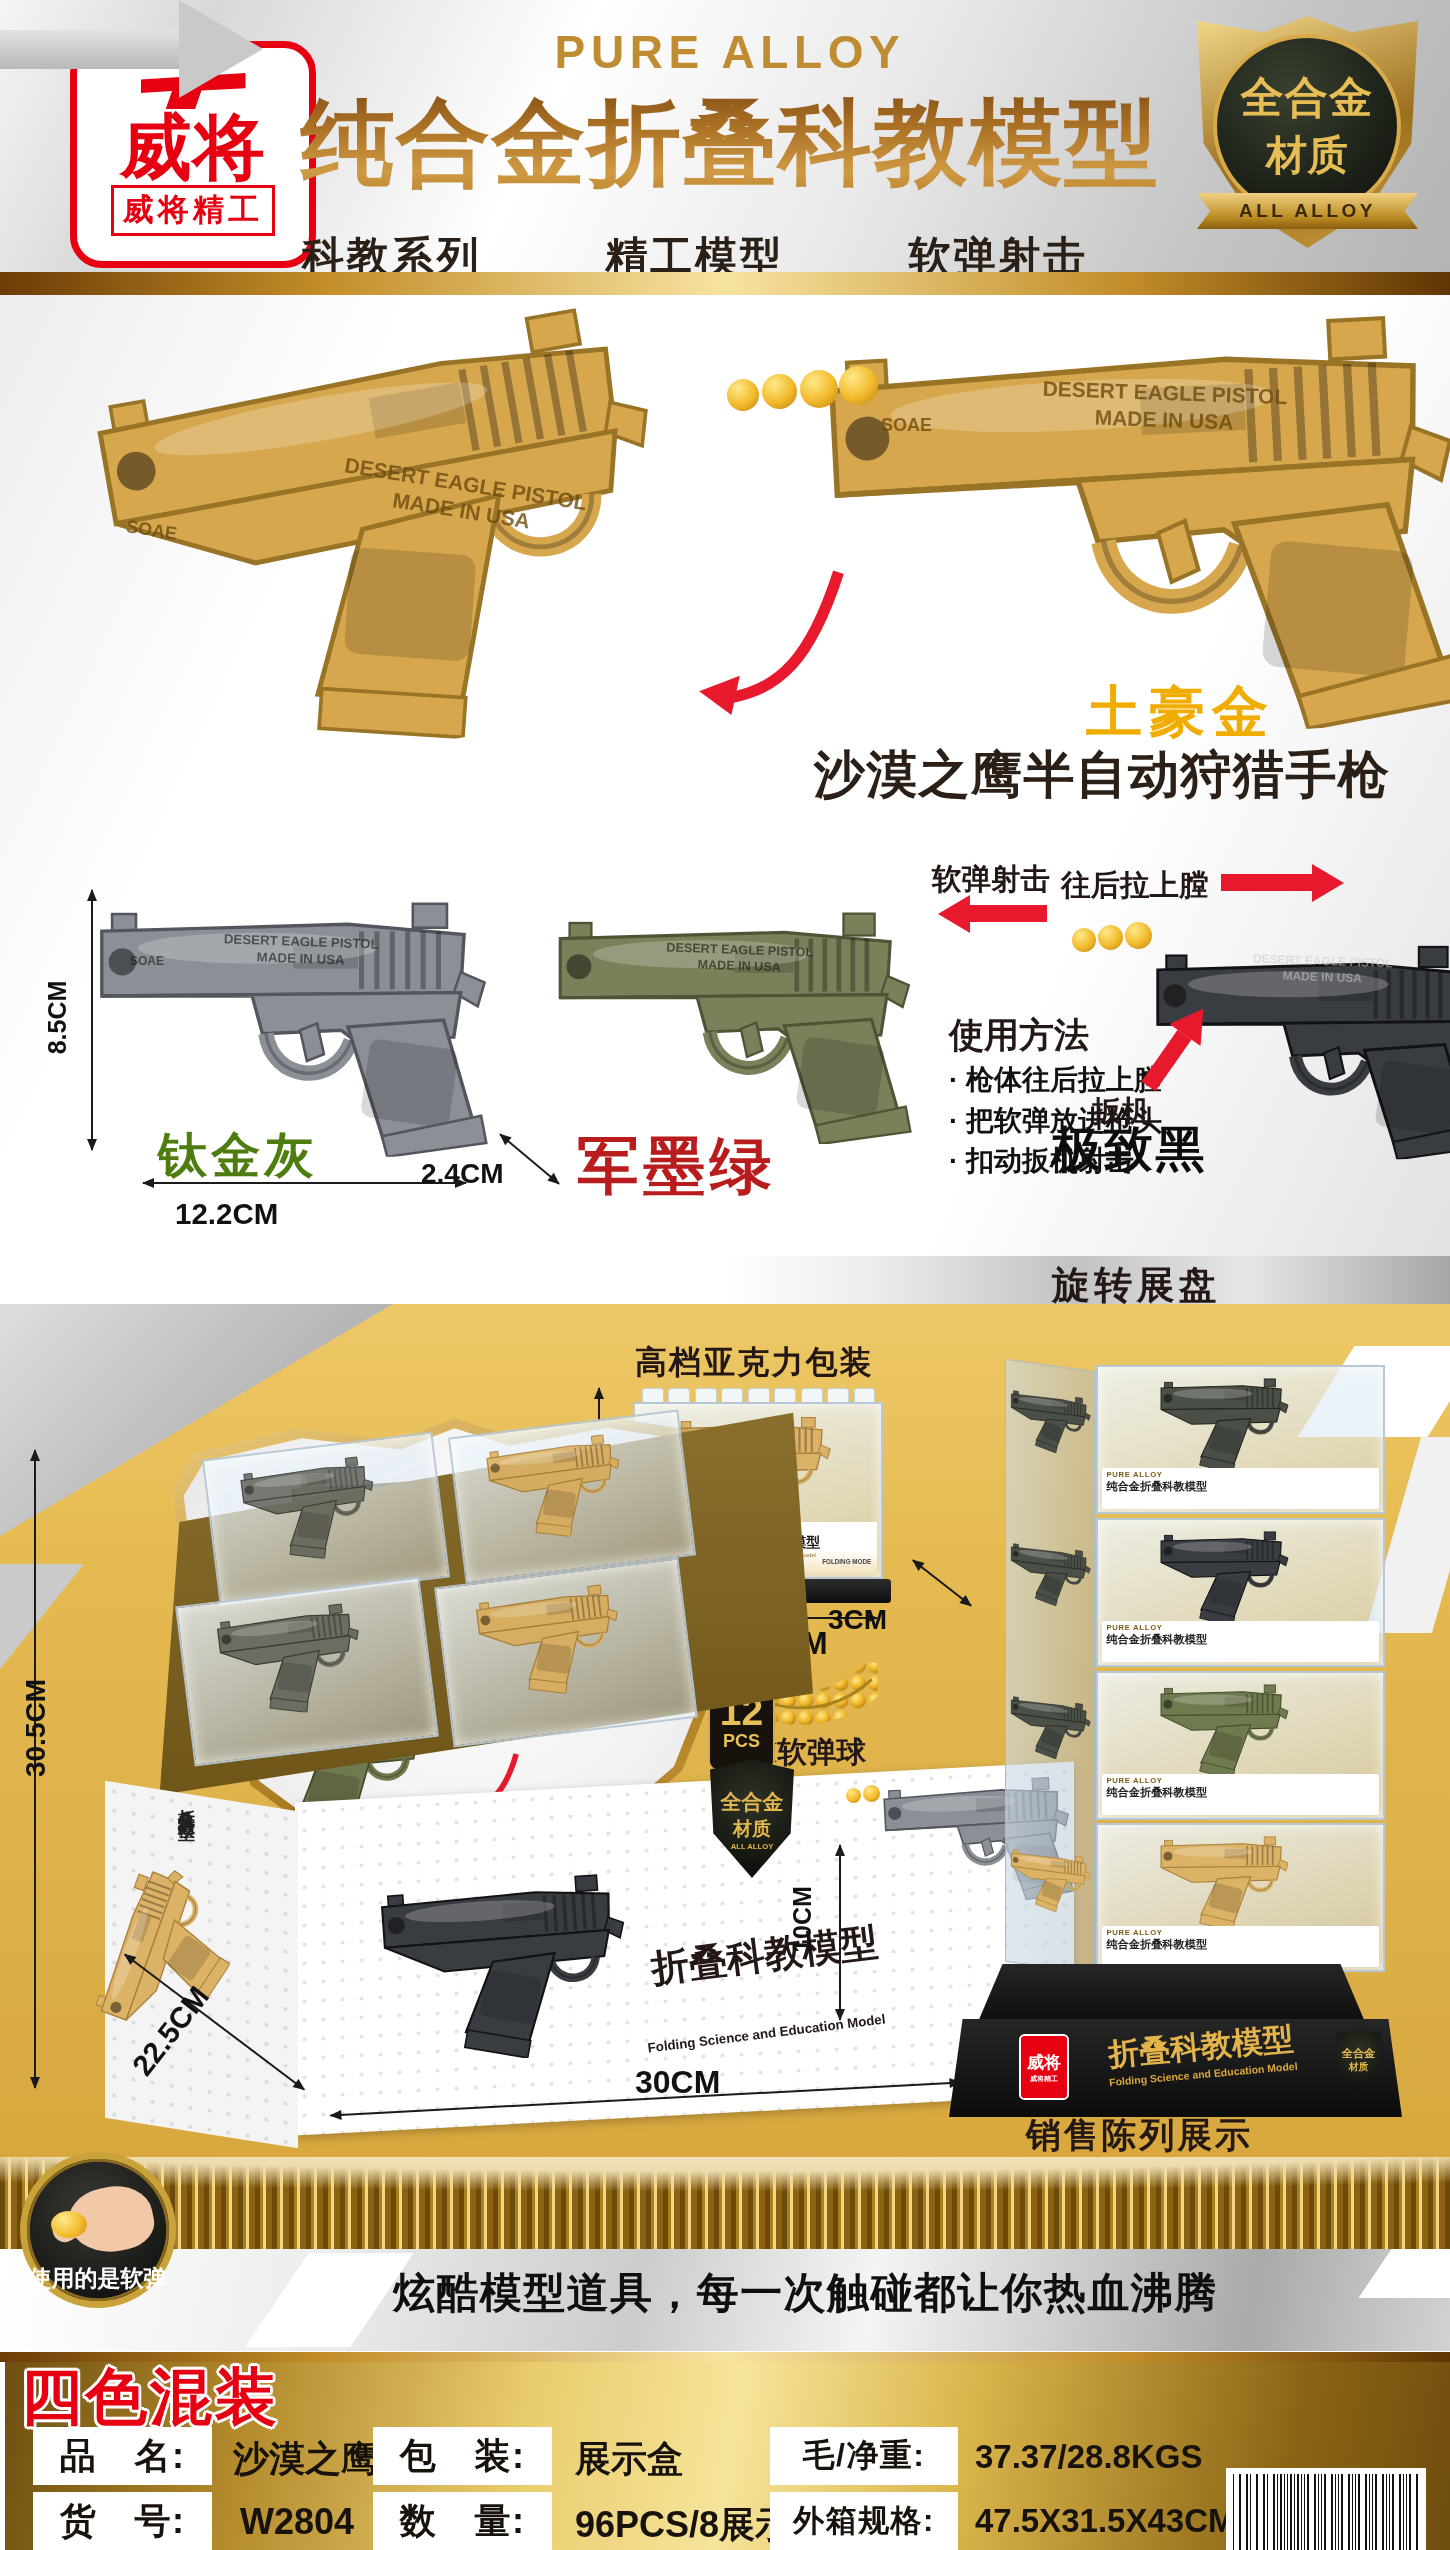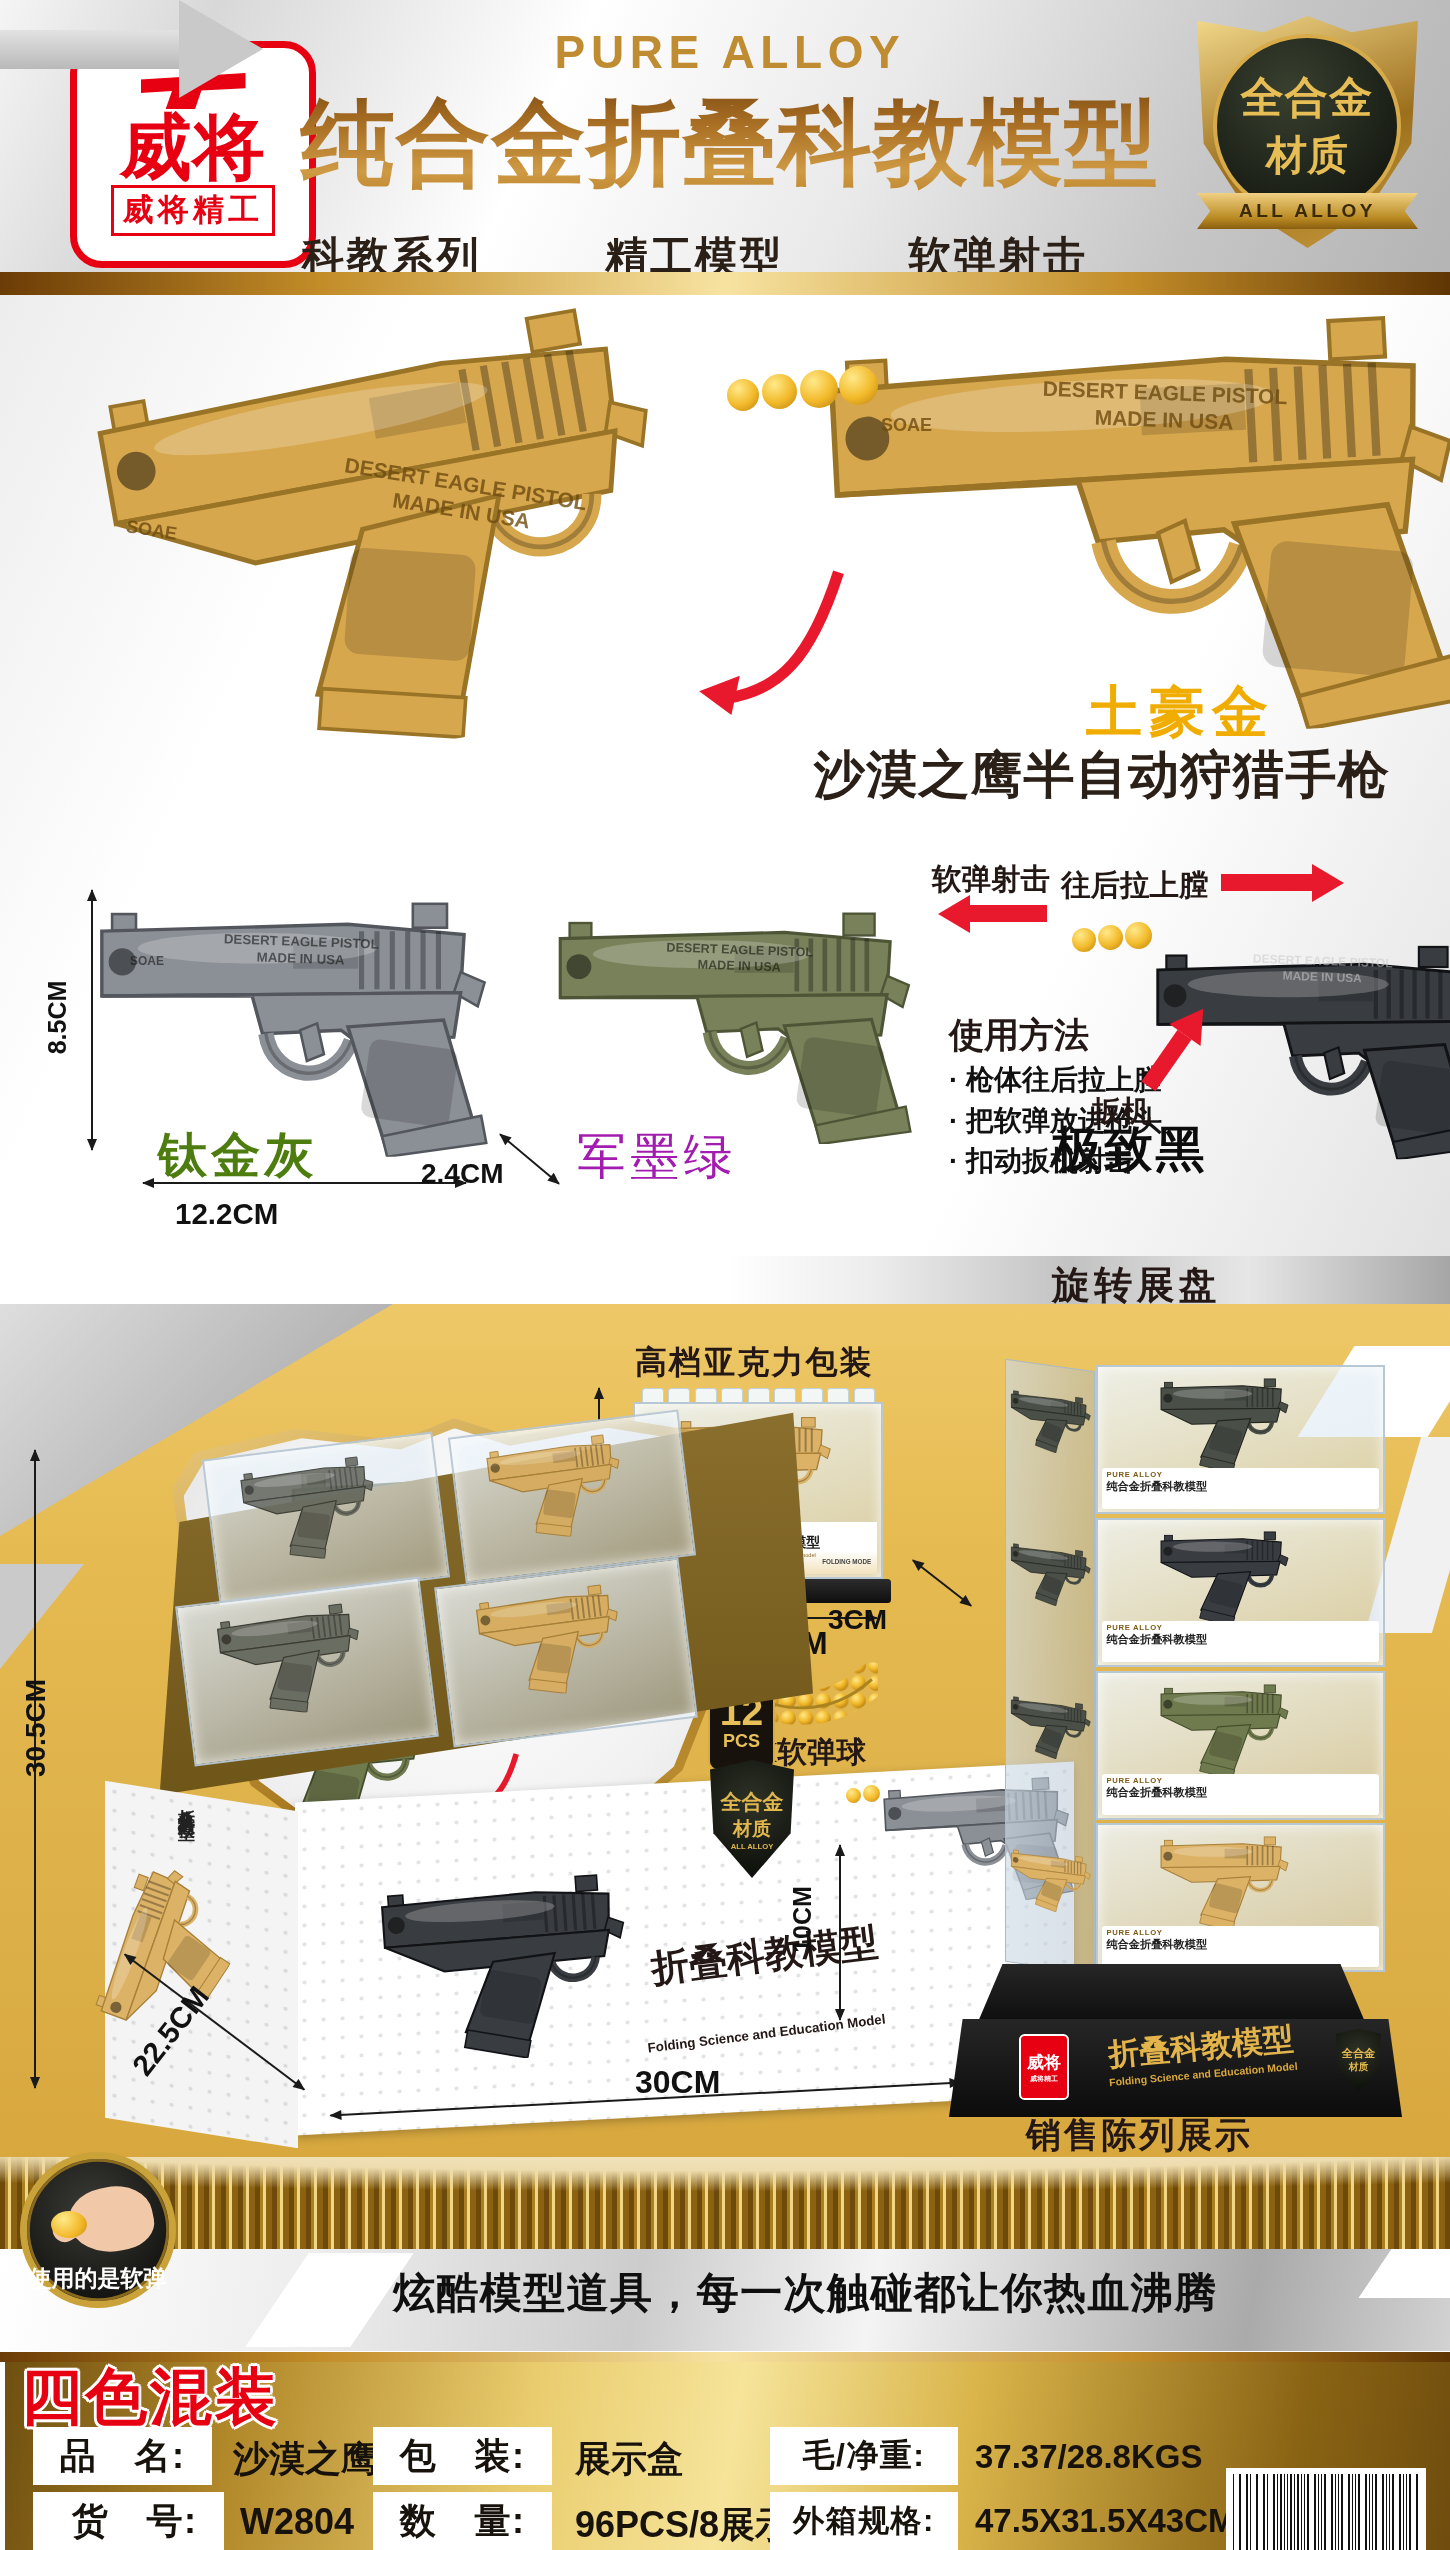--- a/index.html
+++ b/index.html
@@ -276,21 +276,21 @@
 
   <div class="gun g-green" style="left:542px;top:895px;width:382px;height:249px;">
     <svg width="382" height="249" viewBox="0 0 230 160">
         <use href="#pistol"></use>
       </svg>
   </div>
   <div class="gmark" style="left:645px;top:942px;width:189px;font-size:12.6px;color:rgba(25,30,15,.65);transform:rotate(2deg);">
     <div>DESERT EAGLE PISTOL</div>
     <div>MADE IN USA</div>
   </div>
-  <div class="t" style="left:577px;top:1124px;font-size:49px;font-weight:400;color:#a21caf;letter-spacing:4.2px;">军墨绿</div>
+  <div class="t" style="left:577px;top:1124px;font-size:62px;font-weight:700;color:#b91c1c;letter-spacing:4.2px;">军墨绿</div>
 
   <div class="gun g-black" style="left:1152px;top:904px;width:330px;height:281px;">
     <svg width="330" height="281" viewBox="0 0 230 160">
         <use href="#pistol"></use>
       </svg>
   </div>
   <div class="gmark" style="left:1235px;top:954px;width:175px;font-size:12px;color:rgba(200,200,200,.55);transform:rotate(2deg);">
     <div>DESERT EAGLE PISTOL</div>
     <div>MADE IN USA</div>
   </div>
@@ -588,21 +588,21 @@
   <div class="abs footer">
     <div class="t mix">四色混装</div>
 
     <div class="fbox" style="left:28px;top:65px;width:179px;">品　名:</div>
     <div class="fval" style="left:228px;top:73px;">沙漠之鹰手枪</div>
     <div class="fbox" style="left:368px;top:65px;width:179px;">包　装:</div>
     <div class="fval" style="left:570px;top:73px;">展示盒</div>
     <div class="fbox" style="left:765px;top:65px;width:188px;font-size:32px;">毛/净重:</div>
     <div class="fval" style="left:970px;top:76px;font-size:33px;">37.37/28.8KGS</div>
 
-    <div class="fbox" style="left:28px;top:130px;width:179px;padding-left:12px;">货　号:</div>
+    <div class="fbox" style="left:28px;top:130px;width:179px;">货　号:</div>
     <div class="fval" style="left:235px;top:139px;">W2804</div>
     <div class="fbox" style="left:368px;top:130px;width:179px;">数　量:</div>
     <div class="fval" style="left:570px;top:139px;">96PCS/8展示盒</div>
     <div class="fbox" style="left:765px;top:130px;width:188px;font-size:31px;">外箱规格:</div>
     <div class="fval" style="left:970px;top:140px;font-size:33px;">47.5X31.5X43CM</div>
 
     <div class="abs barcode">
       <div class="bars"></div>
       <div class="num">6 977077 040045</div>
     </div>

